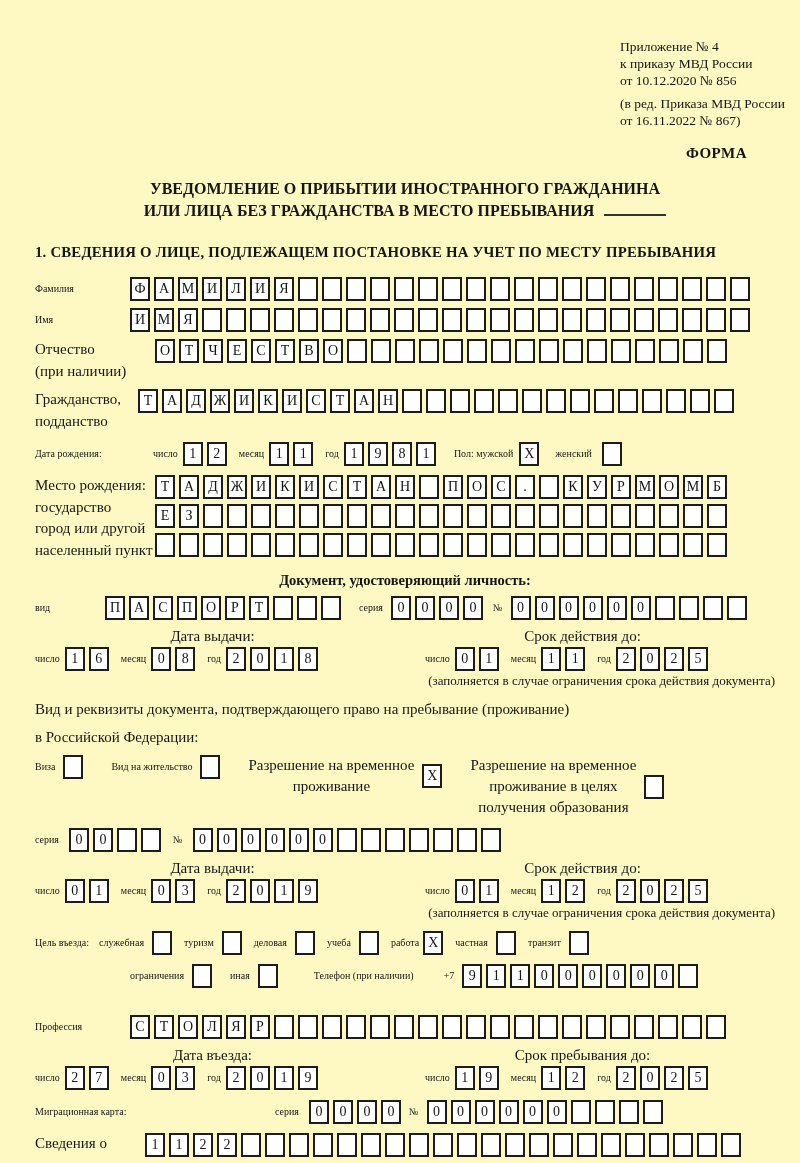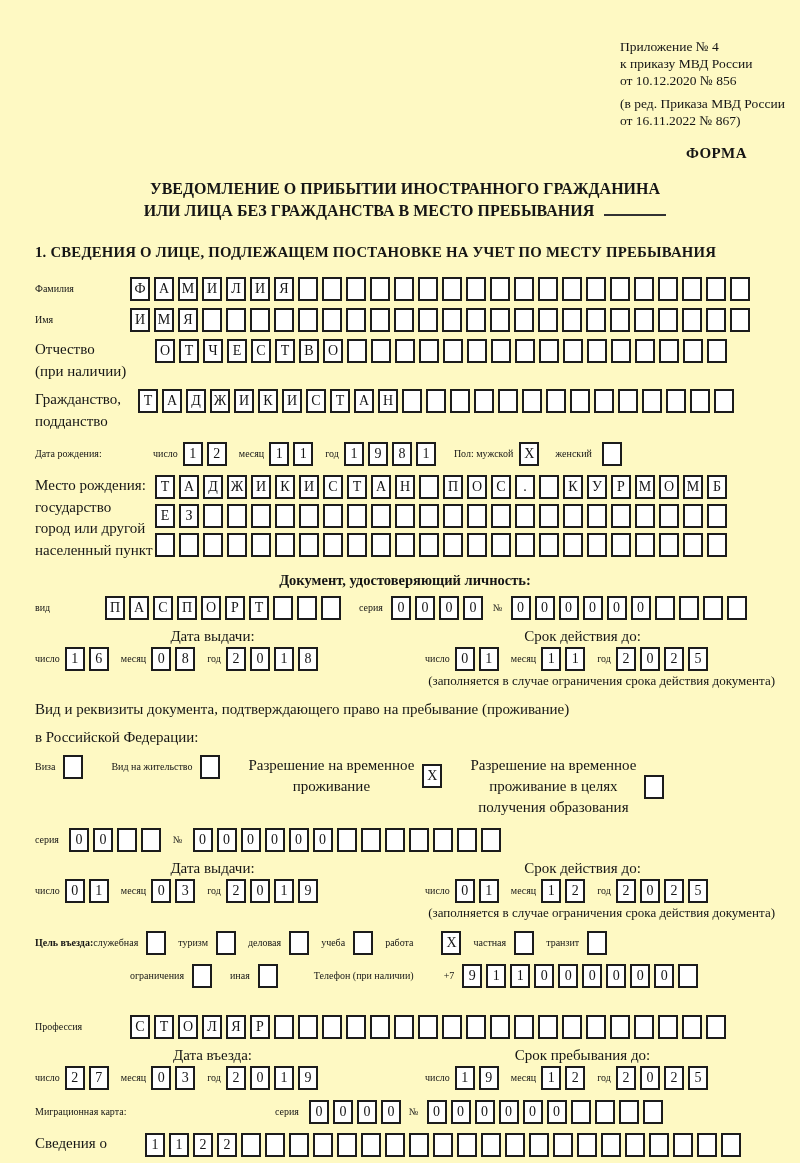--- a/index.html
+++ b/index.html
@@ -506,21 +506,21 @@
             <span class="cell">0</span>
             <span class="cell">2</span>
             <span class="cell">5</span>
           </span>
       </div>
       <div class="note">(заполняется в случае ограничения срока действия документа)</div>
     </div>
   </div>
 
   <div class="row" style="margin-top:10px;">
-    <span class="lbl" style="margin-right:0;font-weight:bold;">Цель въезда:</span>
+    <span class="lbl" style="margin-right:10px;">Цель въезда:</span>
     <span class="chkitem" style="margin-right:8px;">
       <span class="lbl">служебная</span>
       <span class="cells chk">
           <span class="cell"></span>
         </span>
     </span>
     <span class="chkitem" style="margin-right:8px;">
       <span class="lbl">туризм</span>
       <span class="cells chk">
           <span class="cell"></span>
@@ -531,21 +531,21 @@
       <span class="cells chk">
           <span class="cell"></span>
         </span>
     </span>
     <span class="chkitem" style="margin-right:8px;">
       <span class="lbl">учеба</span>
       <span class="cells chk">
           <span class="cell"></span>
         </span>
     </span>
-    <span class="chkitem" style="margin-right:8px;gap:24px;">
+    <span class="chkitem" style="margin-right:8px;">
       <span class="lbl">работа</span>
       <span class="cells chk" style="margin-left:4px;">
           <span class="cell">X</span>
         </span>
     </span>
     <span class="chkitem" style="margin-right:8px;">
       <span class="lbl">частная</span>
       <span class="cells chk">
           <span class="cell"></span>
         </span>

